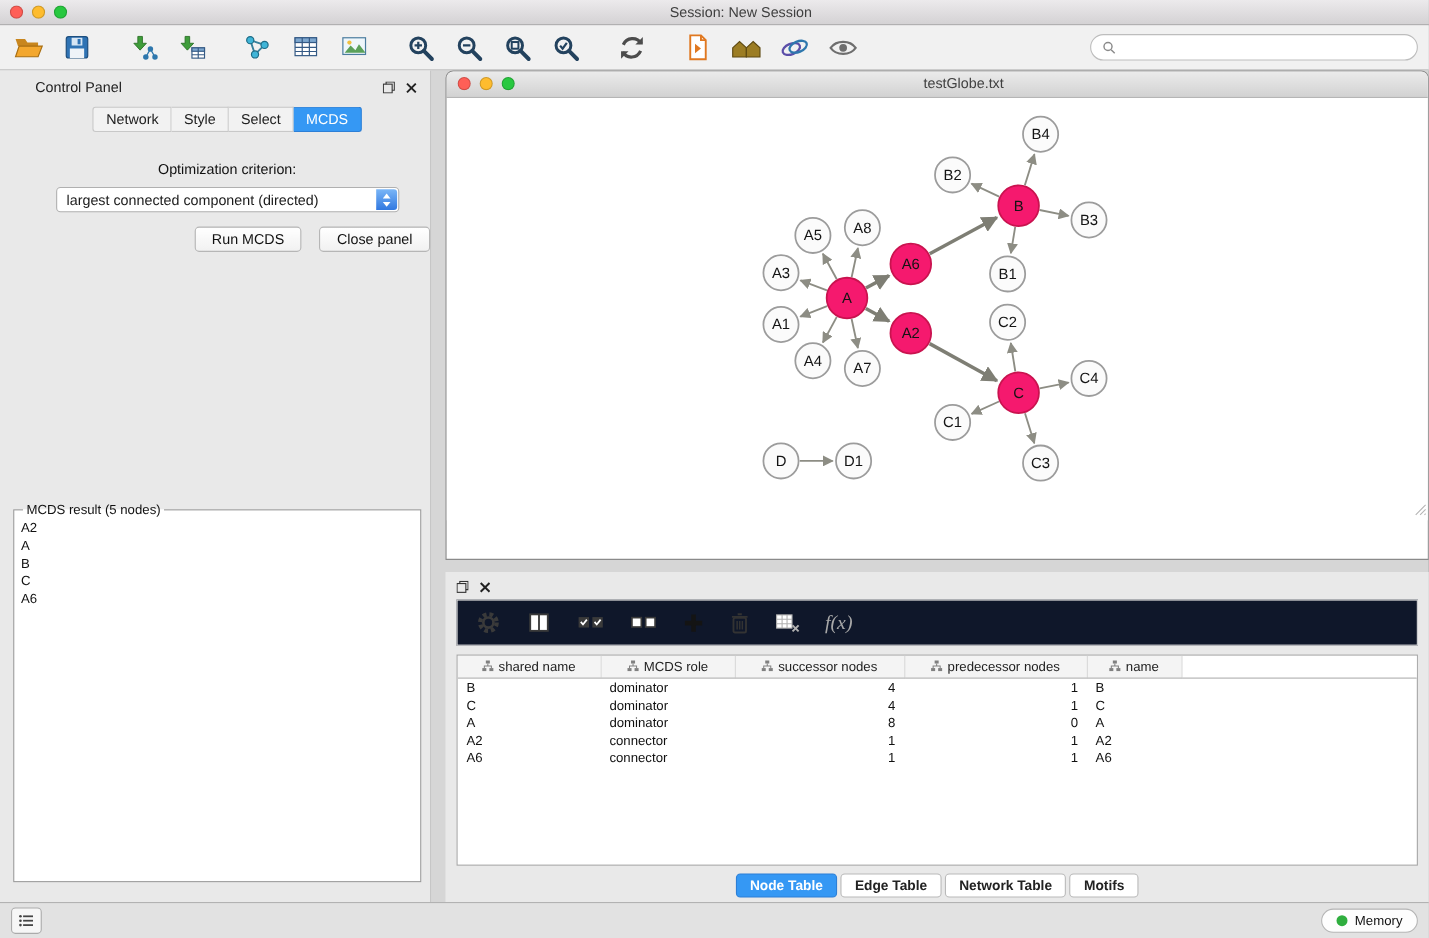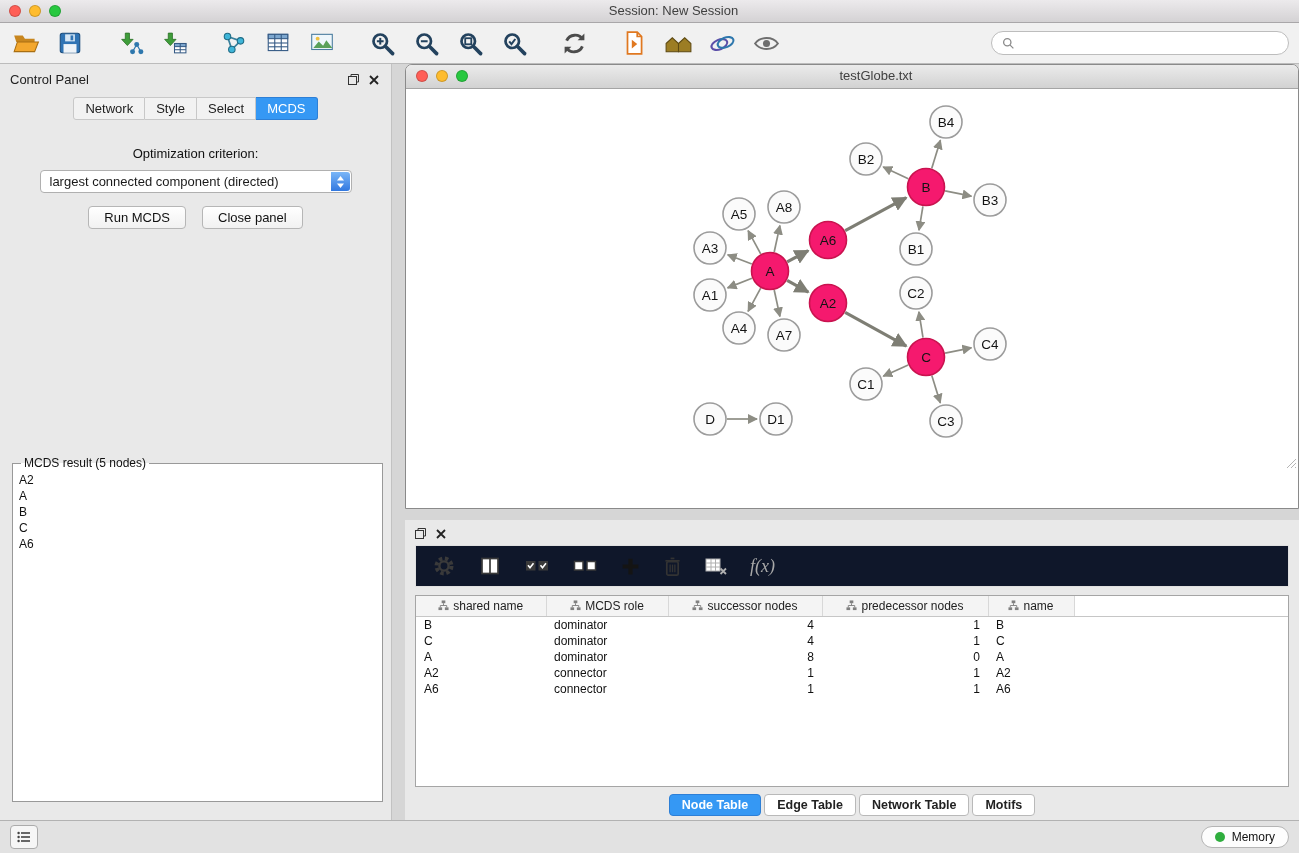--- a/index.html
+++ b/index.html
@@ -14,34 +14,34 @@
   .tb-title{position:absolute;left:0;right:0;top:3px;text-align:center;font-size:13px;color:#404040;padding-left:48px;}
 
   
   .toolbar{position:absolute;left:0;top:23px;right:0;height:40px;background:#f1f1f1;border-bottom:1px solid #bcbcbc;display:flex;align-items:center;padding:0 10px;}
   .tgroup{display:flex;align-items:center;gap:12px;margin-right:28px;}
   .tbtn{display:flex;align-items:center;justify-content:center;width:32px;height:32px;cursor:pointer;}
   .searchbox{margin-left:auto;display:flex;align-items:center;gap:6px;width:298px;height:24px;background:#fff;border:1px solid #bdbdbd;border-radius:13px;padding:0 10px;box-sizing:border-box;}
   .searchbox input{flex:1;border:none;outline:none;font-size:12px;font-family:inherit;background:transparent;}
 
   
-  .control-panel{position:absolute;left:0;top:64px;width:392px;height:756px;background:#e9e9e9;border-right:1px solid #c2c2c2;box-sizing:border-box;}
+  .control-panel{position:absolute;left:0;top:64px;width:392px;height:756px;background:#e9e9e9;border-right:1px solid #c2c2c2;box-sizing:border-box;padding-left:22px;}
   .panel-header{display:flex;align-items:center;padding:8px 12px 4px 10px;}
   .panel-header .ph-title{flex:1;font-size:13px;color:#222;}
   .ph-icons{display:flex;gap:10px;align-items:center;}
   .ph-icons span{display:flex;cursor:pointer;}
   .ctabs{display:flex;justify-content:center;margin-top:6px;}
   .ctab{padding:3px 11px;font-size:13px;background:#f2f2f2;border:1px solid #c8c8c8;border-left:none;cursor:pointer;color:#222;}
   .ctab:first-child{border-left:1px solid #c8c8c8;border-radius:3px 0 0 3px;}
   .ctab:last-child{border-radius:0 3px 3px 0;}
   .ctab.active{background:#3598f4;border-color:#2d7fd6;color:#fff;}
   .opt-label{text-align:center;margin-top:26px;font-size:13px;color:#111;}
   .dropdown{position:relative;margin:9px auto 0;width:312px;height:23px;background:#fff;border:1px solid #b0b0b0;border-radius:4px;display:flex;align-items:center;padding-left:9px;box-sizing:border-box;font-size:13px;cursor:pointer;}
   .dd-stepper{position:absolute;right:1px;top:1px;bottom:1px;width:19px;border-radius:0 3px 3px 0;background:linear-gradient(#7ab6f7,#3178e0);display:flex;align-items:center;justify-content:center;}
-  .btn-row{display:flex;justify-content:center;gap:16px;margin-top:13px;}
+  .btn-row{display:flex;justify-content:flex-end;gap:16px;margin-top:13px;}
   .mac-btn{padding:3px 15px;font-size:13px;background:linear-gradient(#ffffff,#f1f1f1);border:1px solid #b6b6b6;border-radius:4px;cursor:pointer;color:#111;}
   .result-box{position:absolute;left:12px;right:8px;top:392px;bottom:18px;border:1px solid #999;background:#fff;margin:0;padding:2px 6px;}
   .result-box legend{font-size:12px;padding:0 3px;margin-left:2px;color:#111;}
   .result-item{font-size:12px;line-height:16px;color:#111;}
 
   
   .net-window{position:absolute;left:405px;top:64px;width:894px;height:445px;border:1px solid #8a8a8a;border-radius:7px 7px 0 0;background:#fff;box-sizing:border-box;overflow:hidden;}
   .nw-titlebar{position:relative;height:23px;background:linear-gradient(#ebebeb,#d2d2d2);border-bottom:1px solid #a5a5a5;}
   .nw-titlebar .traffic{top:5px;left:10px;}
   .nw-titlebar .tb-title{top:3px;}

